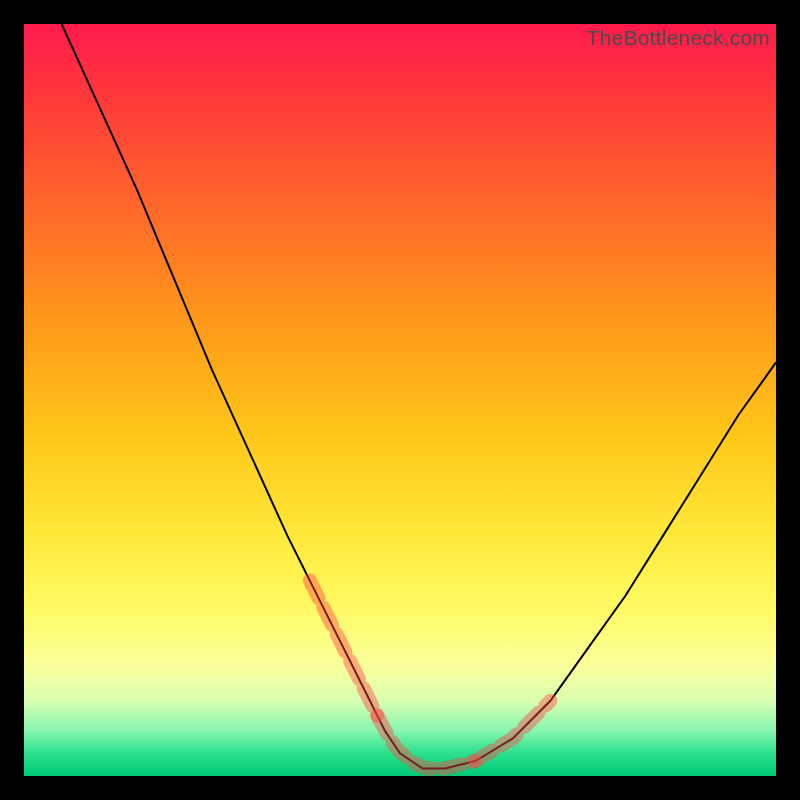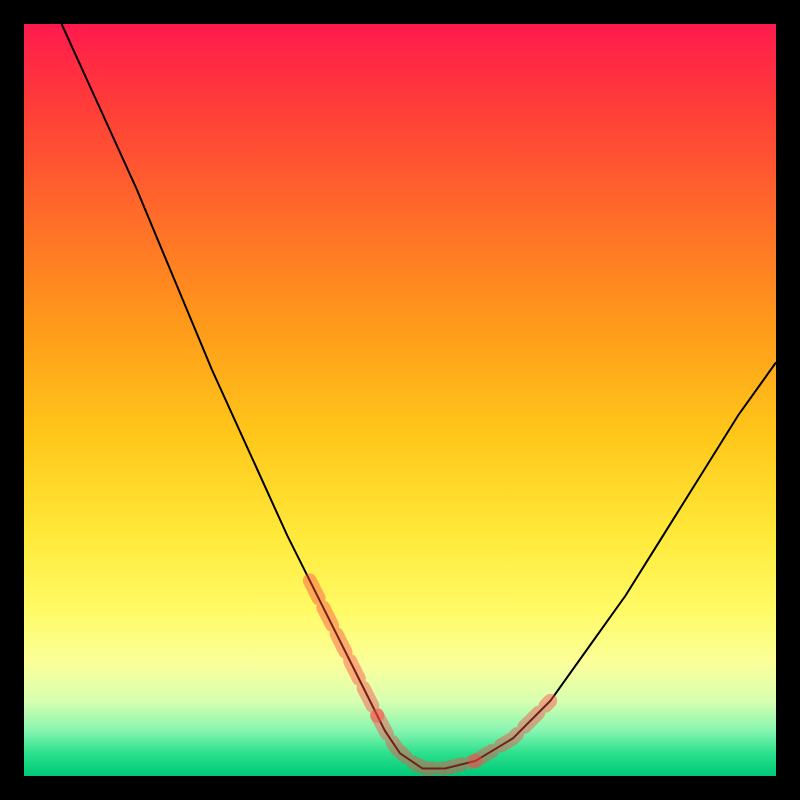--- a/index.html
+++ b/index.html
@@ -60,20 +60,21 @@
     stroke: rgba(255, 70, 70, 0.45);
     stroke-width: 14;
     stroke-linecap: round;
     stroke-dasharray: 20 10;
   }
 </style>
 </head>
 <body>
 
 <div class="frame">
+  <div class="watermark">TheBottleneck.com</div>
 
   <svg class="plot" viewBox="0 0 752 752">
 
     <path id="curve-path" class="curve" d="M37.6 0.0 L75.2 82.7 L112.8 165.4 L150.4 255.7 L188.0 345.9 L225.6 428.6 L263.2 511.4 L300.8 586.6 L338.4 661.8 L361.0 706.9 L376.0 729.4 L398.6 744.5 L421.1 744.5 L451.2 737.0 L488.8 714.4 L526.4 676.8 L564.0 624.2 L601.6 571.5 L639.2 511.4 L676.8 451.2 L714.4 391.0 L752.0 338.4"></path>
 
     <path id="band-left" class="band" d="M285.8 556.5 L294.2 573.4 L302.7 590.3 L311.1 607.2 L319.6 624.2 L328.1 641.1 L336.5 658.0 L345.0 674.9 L353.4 691.8"></path>
     <path id="band-bottom" class="band" d="M353.4 691.8 L363.2 710.3 L373.0 724.9 L382.8 734.0 L392.5 740.5 L402.3 744.5 L412.1 744.5 L421.9 744.3 L431.6 741.8 L441.4 739.4 L451.2 737.0"></path>
     <path id="band-right" class="band" d="M451.2 737.0 L460.6 731.3 L470.0 725.7 L479.4 720.0 L488.8 714.4 L498.2 705.0 L507.6 695.6 L517.0 686.2 L526.4 676.8"></path>
   </svg>
 </div>

